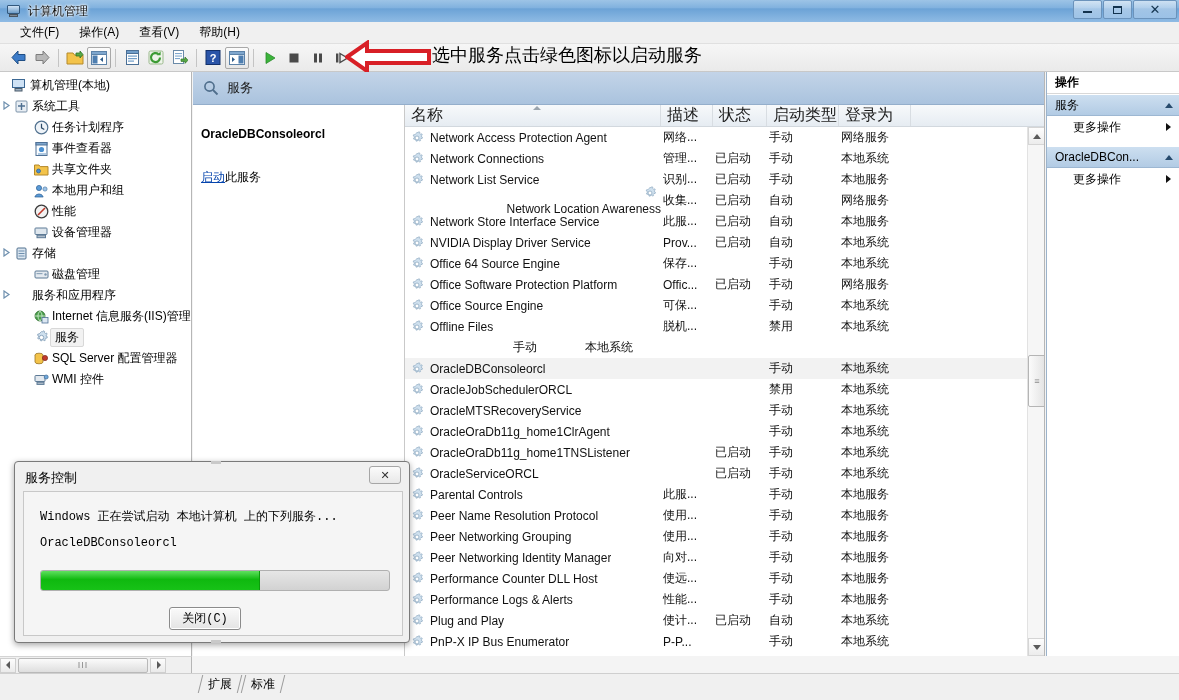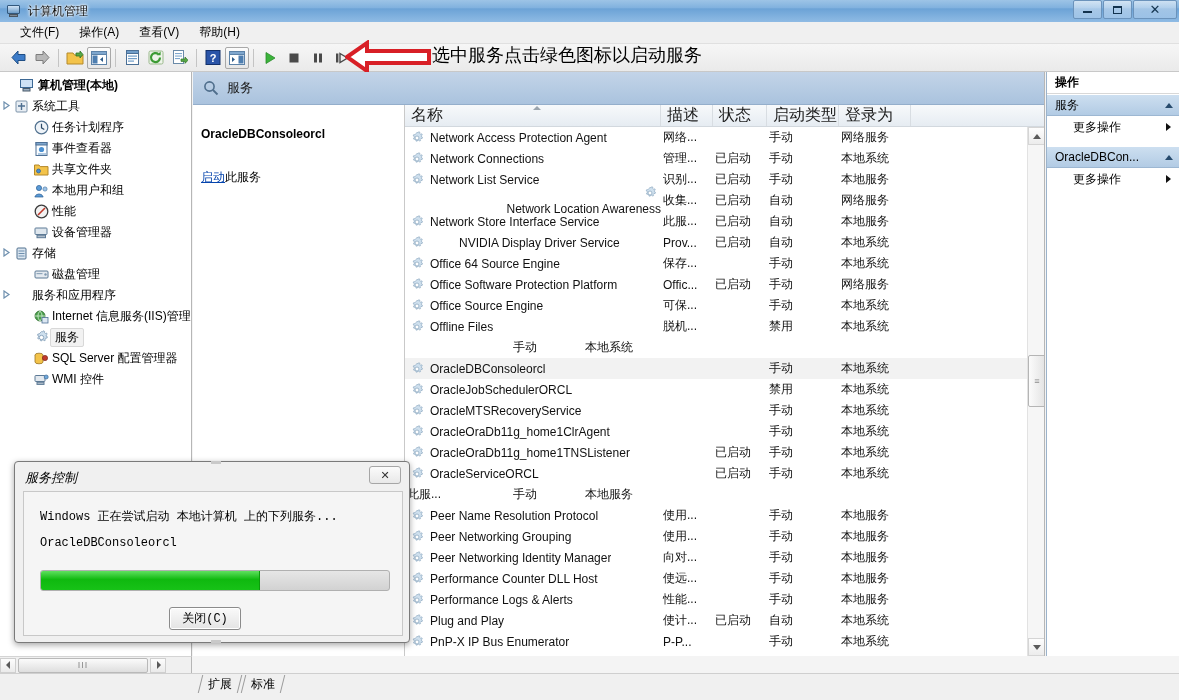--- a/index.html
+++ b/index.html
@@ -84,21 +84,21 @@
     background:#fff; border-right:1px solid #b6b6b6;
     overflow:hidden; padding-top:3px;
   }
   .tnode{ display:flex; align-items:center; height:21px; padding-left:2px; white-space:nowrap; }
   .tnode .exp{ width:11px; height:11px; flex:0 0 11px; position:relative; }
   .tnode .tico{ width:17px; flex:0 0 17px; display:flex; justify-content:center; align-items:center; }
   .tnode .tlabel{ font-size:12px; color:#000; padding-left:2px; }
   .tnode.sel .tlabel{
     background:#f2f2f2; border:1px solid #d8d8d8; border-radius:2px; padding:0 4px;
   }
-  .lvl0{ padding-left:8px;font-weight:bold; }
+  .lvl0{ padding-left:0px; }
   .lvl1{ }
   .lvl2{ padding-left:22px; }
 
   
   #tree-hscroll{
     position:absolute; left:0; top:584px; width:192px; height:17px;
     background:#f0f0f0; border-top:1px solid #d4d4d4; border-right:1px solid #b6b6b6;
     display:flex; align-items:center;
   }
   .sb-arrow{ width:16px; height:15px; display:flex; align-items:center; justify-content:center;
@@ -217,21 +217,21 @@
   .chev-right{ width:0;height:0;border-top:4px solid transparent;border-bottom:4px solid transparent;border-left:5px solid #111; }
 
   
   #dialog{
     position:absolute; left:14px; top:389px; width:396px; height:182px;
     background:#f0f0f0;
     border:1px solid #7a7a7a; border-radius:4px;
     box-shadow:0 2px 6px rgba(0,0,0,.35);
   }
   #dialog .dtitle{
-    position:absolute; left:10px; top:7px; font-size:13px; color:#000;font-style:italic;
+    position:absolute; left:10px; top:7px; font-size:13px; color:#000;
   }
   #dialog .dclose{
     position:absolute; right:8px; top:4px; width:32px; height:18px;
     border:1px solid #a6a6a6; border-radius:3px;
     background:linear-gradient(to bottom,#fbfbfb,#e8e8e8);
     display:flex; align-items:center; justify-content:center;
     font-size:11px; color:#333;
   }
   #dialog .dbody{
     position:absolute; left:8px; top:29px; width:380px; height:145px;
@@ -703,21 +703,21 @@
                   </svg>
                 </span>
                 <span class="cell">Network Store Interface Service</span>
               </div>
               <div class="cell" style="width: 52px; padding-left: 2px;">此服...</div>
               <div class="cell" style="width: 54px; padding-left: 2px;">已启动</div>
               <div class="cell" style="width: 72px; padding-left: 2px;">自动</div>
               <div class="cell" style="width: 72px; padding-left: 2px;">本地服务</div>
             </div>
             <div class="lrow">
-              <div class="c-name" style="width: 256px; gap: 29px;">
+              <div class="c-name" style="width: 256px;">
                 <span class="gear">
                   <svg width="14" height="14" viewBox="0 0 15 15">
                     <path d="M7.5 1.6 l1.3 .25 .55 -1.1 1.3 .7 -.2 1.2 1 .8 1.15 -.45 .55 1.35 -1 .7 .1 1.25 1.15 .45 -.45 1.4 -1.25 -.1 -.75 1 .4 1.2 -1.3 .55 -.7 -1.05 -1.25 .1 -.5 1.15 -1.35 -.45 .15 -1.25 -1 -.75 -1.15 .5 -.6 -1.3 1.05 -.75 -.1 -1.25 -1.15 -.5 .5 -1.35 1.2 .15 .8 -1Z" fill="#cfe0ee" stroke="#8aa6bf" stroke-width="0.7"></path>
                     <circle cx="7.5" cy="7.5" r="2.1" fill="#fff" stroke="#8aa6bf" stroke-width="0.8"></circle>
                   </svg>
                 </span>
                 <span class="cell">NVIDIA Display Driver Service</span>
               </div>
               <div class="cell" style="width: 52px; padding-left: 2px;">Prov...</div>
               <div class="cell" style="width: 54px; padding-left: 2px;">已启动</div>
@@ -874,20 +874,29 @@
                   </svg>
                 </span>
                 <span class="cell">OracleServiceORCL</span>
               </div>
               <div class="cell" style="width: 52px; padding-left: 2px;"></div>
               <div class="cell" style="width: 54px; padding-left: 2px;">已启动</div>
               <div class="cell" style="width: 72px; padding-left: 2px;">手动</div>
               <div class="cell" style="width: 72px; padding-left: 2px;">本地系统</div>
             </div>
             <div class="lrow">
+              <div class="c-name" style="width: 256px;">
+                <span class="gear">
+                  <svg width="14" height="14" viewBox="0 0 15 15">
+                    <path d="M7.5 1.6 l1.3 .25 .55 -1.1 1.3 .7 -.2 1.2 1 .8 1.15 -.45 .55 1.35 -1 .7 .1 1.25 1.15 .45 -.45 1.4 -1.25 -.1 -.75 1 .4 1.2 -1.3 .55 -.7 -1.05 -1.25 .1 -.5 1.15 -1.35 -.45 .15 -1.25 -1 -.75 -1.15 .5 -.6 -1.3 1.05 -.75 -.1 -1.25 -1.15 -.5 .5 -1.35 1.2 .15 .8 -1Z" fill="#cfe0ee" stroke="#8aa6bf" stroke-width="0.7"></path>
+                    <circle cx="7.5" cy="7.5" r="2.1" fill="#fff" stroke="#8aa6bf" stroke-width="0.8"></circle>
+                  </svg>
+                </span>
+                <span class="cell">Parental Controls</span>
+              </div>
               <div class="cell" style="width: 52px; padding-left: 2px;">此服...</div>
               <div class="cell" style="width: 54px; padding-left: 2px;"></div>
               <div class="cell" style="width: 72px; padding-left: 2px;">手动</div>
               <div class="cell" style="width: 72px; padding-left: 2px;">本地服务</div>
             </div>
             <div class="lrow">
               <div class="c-name" style="width: 256px;">
                 <span class="gear">
                   <svg width="14" height="14" viewBox="0 0 15 15">
                     <path d="M7.5 1.6 l1.3 .25 .55 -1.1 1.3 .7 -.2 1.2 1 .8 1.15 -.45 .55 1.35 -1 .7 .1 1.25 1.15 .45 -.45 1.4 -1.25 -.1 -.75 1 .4 1.2 -1.3 .55 -.7 -1.05 -1.25 .1 -.5 1.15 -1.35 -.45 .15 -1.25 -1 -.75 -1.15 .5 -.6 -1.3 1.05 -.75 -.1 -1.25 -1.15 -.5 .5 -1.35 1.2 .15 .8 -1Z" fill="#cfe0ee" stroke="#8aa6bf" stroke-width="0.7"></path>

